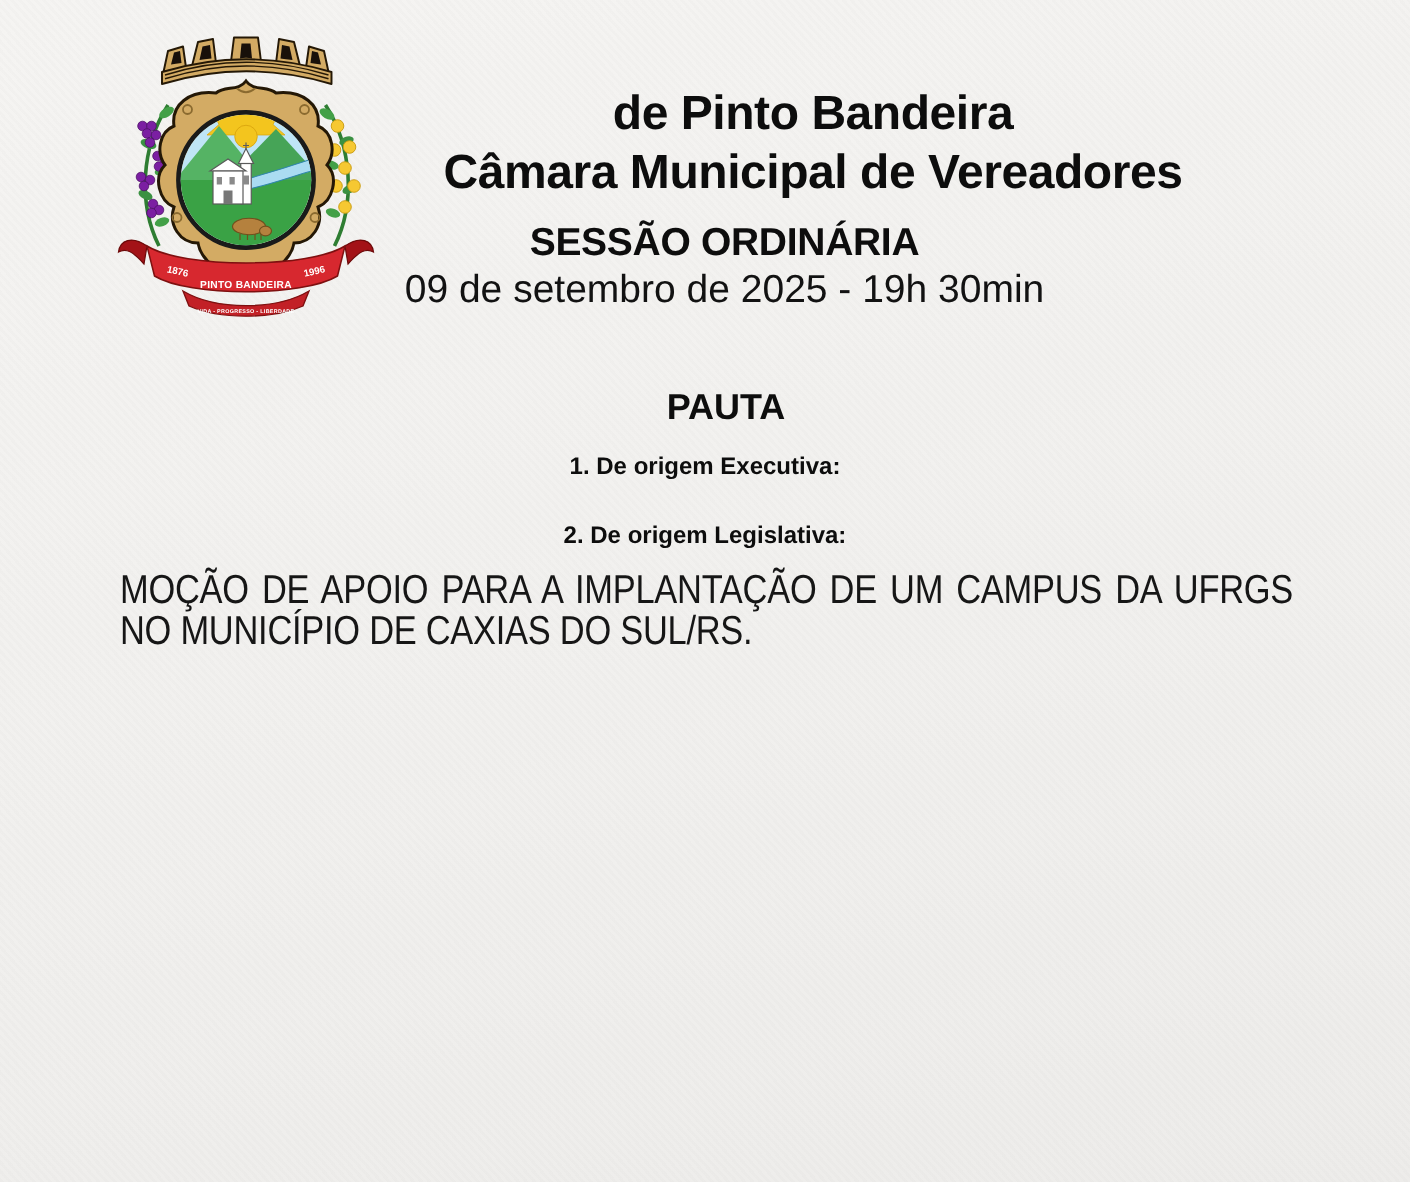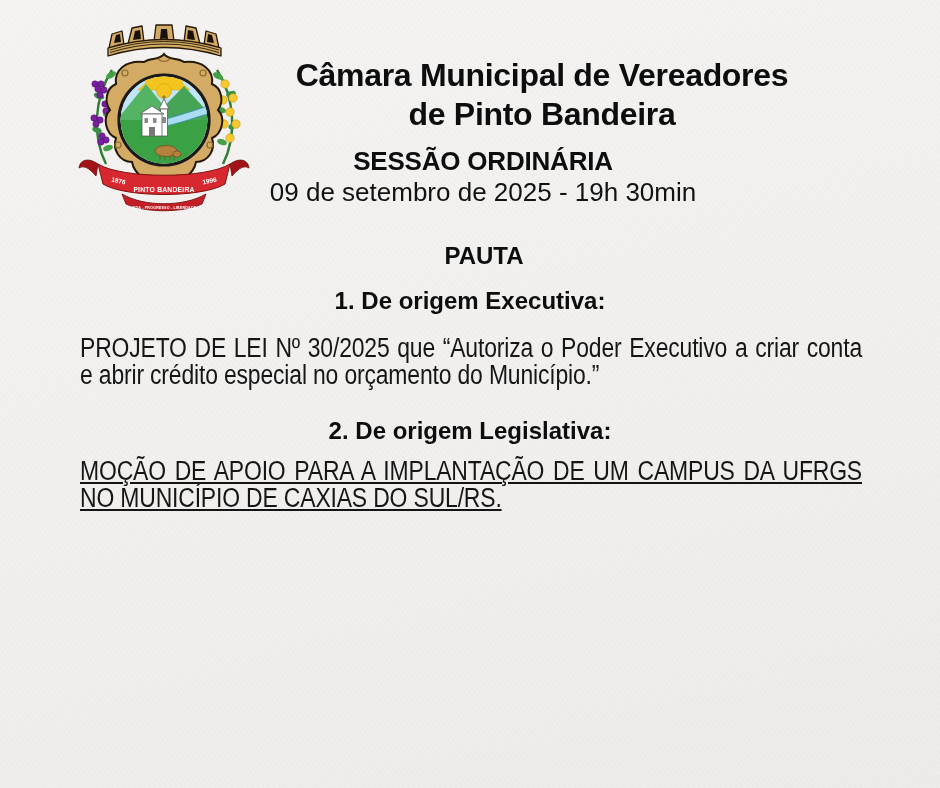--- a/index.html
+++ b/index.html
@@ -23,28 +23,28 @@
   .session-title{
     position:absolute;left:0;top:146px;width:966px;text-align:center;
     font-weight:700;font-size:26px;letter-spacing:-0.2px;color:#0d0d0d;
   }
   .session-date{
     position:absolute;left:0;top:177px;width:966px;text-align:center;
     font-size:26px;color:#121212;
   }
   main{position:absolute;top:228px;left:0;width:940px;}
   h2,h3,p{margin:0;}
-  .pauta{margin-top:14px;text-align:center;font-size:24px;font-weight:700;color:#0d0d0d;padding-left:28px;}
-  .sec{text-align:center;font-size:24px;font-weight:700;color:#0d0d0d;}
+  .pauta{margin-top:30px;text-align:center;font-size:24px;font-weight:700;color:#0d0d0d;padding-left:28px;}
+  .sec{text-align:center;font-size:16px;font-weight:700;color:#0d0d0d;}
   .sec-1{margin-top:17px;}
   .sec-2{margin-top:28px;}
   .para-wrap{margin-left:80px;margin-right:78px;}
   .pw-1{margin-top:10px;}
   .pw-2{margin-top:20px;}
-  .pw-3{margin-top:13px;text-decoration:underline;}
+  .pw-3{margin-top:13px;}
   .pw-4{margin-top:26px;}
   .para{
     width:920px;transform:scaleX(0.85);transform-origin:0 0;
     text-align:justify;font-size:27px;line-height:27px;
     letter-spacing:-0.2px;color:#161616;
   }
   svg text{font-family:"Liberation Sans",sans-serif;}
 </style>
 </head>
 <body>
@@ -167,35 +167,32 @@
         <path d="M50,180 C72,193 112,193 134,180 L130,190 C110,199 74,199 54,190 Z" fill="#c22026" stroke="#7e1010" stroke-width="0.9"></path>
         <path d="M26,150 C50,165 134,165 158,150 L153,170 C130,184 54,184 31,170 Z" fill="#d7282f" stroke="#7e1010" stroke-width="1"></path>
         <text x="46" y="169" transform="rotate(12 46 169)" font-size="6.5" font-weight="bold" fill="#ffffff" text-anchor="middle">1876</text>
         <text x="138" y="169" transform="rotate(-12 138 169)" font-size="6.5" font-weight="bold" fill="#ffffff" text-anchor="middle">1996</text>
         <text x="92" y="178" font-size="6.8" font-weight="bold" fill="#ffffff" text-anchor="middle" letter-spacing="0.2">PINTO BANDEIRA</text>
         <text x="92" y="194.5" font-size="3.6" font-weight="bold" fill="#ffffff" text-anchor="middle" letter-spacing="0.2">VIDA - PROGRESSO - LIBERDADE</text>
       </g>
     </svg>
 
     <div class="title-block">
+      <div>de Pinto Bandeira</div>
       <div>Câmara Municipal de Vereadores</div>
-      <div>de Pinto Bandeira</div>
     </div>
 
     <div class="session-title">SESSÃO ORDINÁRIA</div>
     <div class="session-date">09 de setembro de 2025 - 19h 30min</div>
   </header>
 
   <main>
     <h2 class="pauta">PAUTA</h2>
 
     <h3 class="sec sec-1">1. De origem Executiva:</h3>
-    <div class="para-wrap pw-2">
-      <p class="para">PROJETO DE LEI Nº 30/2025 que “Autoriza o Poder Executivo a criar conta e abrir crédito especial no orçamento do Município.”</p>
-    </div>
 
     <h3 class="sec sec-2">2. De origem Legislativa:</h3>
     <div class="para-wrap pw-3">
       <p class="para">MOÇÃO DE APOIO PARA A IMPLANTAÇÃO DE UM CAMPUS DA UFRGS NO MUNICÍPIO DE CAXIAS DO SUL/RS.</p>
     </div>
   </main>
 
 </div>
 
 </body></html>

